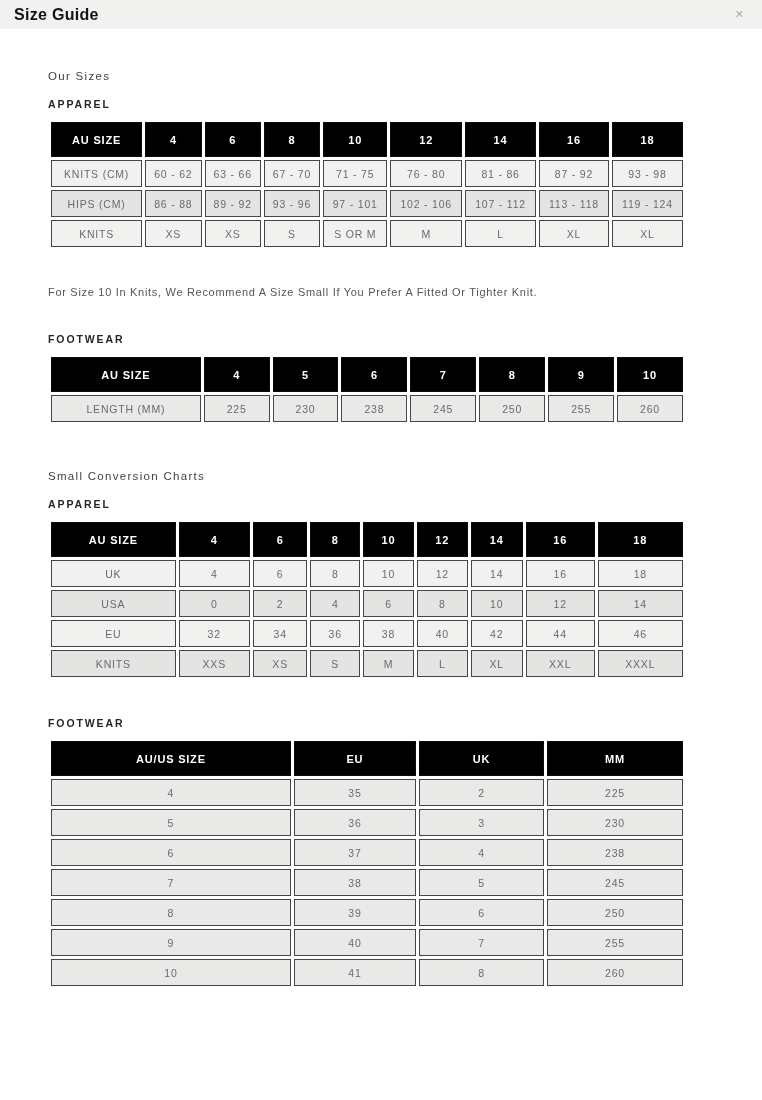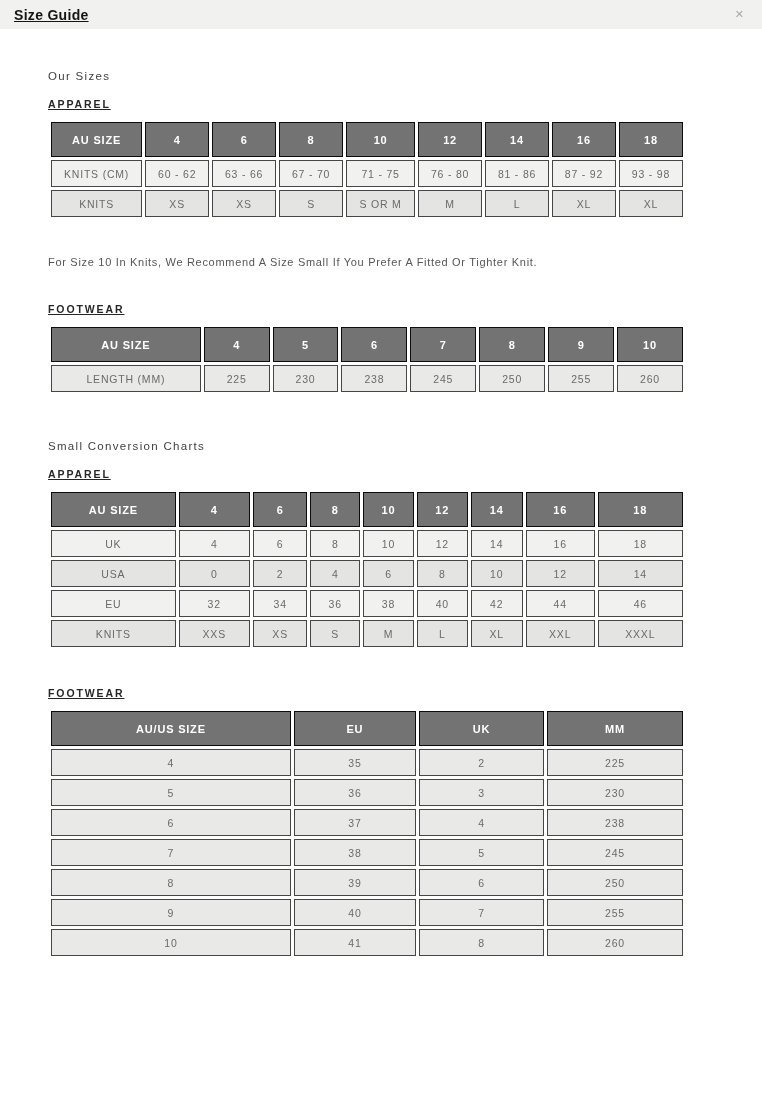--- a/index.html
+++ b/index.html
@@ -15,25 +15,24 @@
   
   .topbar {
     height: 29px;
     background: #f1f1ef;
     display: flex;
     align-items: center;
     justify-content: space-between;
     padding: 0 14px;
   }
   .topbar-title {
-    font-size: 14px;
+    font-size: 16px;
     font-weight: bold;
     color: #141414;
     letter-spacing: 0.3px;
-    text-decoration: underline;
   }
   .close-btn {
     font-size: 11px;
     color: #a9a9a9;
     cursor: pointer;
     line-height: 1;
     padding: 4px;
   }
 
   
@@ -44,42 +43,41 @@
     color: #3f3f3f;
     letter-spacing: 1.3px;
     margin-bottom: 16px;
   }
   .table-label {
     font-size: 10.5px;
     font-weight: bold;
     color: #262626;
     letter-spacing: 1.9px;
     margin-bottom: 9px;
-    text-decoration: underline;
   }
   .note {
     font-size: 11px;
     color: #565656;
     letter-spacing: 0.7px;
     margin-top: 36px;
   }
 
   .gap-note-to-label { margin-top: 35px; }
   .gap-section { margin-top: 45px; }
   .gap-footwear2 { margin-top: 37px; }
 
   
   table {
     width: 100%;
     border-collapse: separate;
     border-spacing: 3px;
     table-layout: auto;
   }
   th {
-    background: #737373;
+    background: #000000;
     border: 1px solid #0c0c0c;
     color: #ffffff;
     font-size: 11px;
     font-weight: bold;
     letter-spacing: 0.8px;
     height: 35px;
     text-align: center;
     vertical-align: middle;
     padding: 2px 4px;
   }
@@ -137,20 +135,31 @@
           <td>60 - 62</td>
           <td>63 - 66</td>
           <td>67 - 70</td>
           <td>71 - 75</td>
           <td>76 - 80</td>
           <td>81 - 86</td>
           <td>87 - 92</td>
           <td>93 - 98</td>
         </tr>
         <tr>
+          <td>HIPS (CM)</td>
+          <td>86 - 88</td>
+          <td>89 - 92</td>
+          <td>93 - 96</td>
+          <td>97 - 101</td>
+          <td>102 - 106</td>
+          <td>107 - 112</td>
+          <td>113 - 118</td>
+          <td>119 - 124</td>
+        </tr>
+        <tr>
           <td>KNITS</td>
           <td>XS</td>
           <td>XS</td>
           <td>S</td>
           <td>S OR M</td>
           <td>M</td>
           <td>L</td>
           <td>XL</td>
           <td>XL</td>
         </tr>

